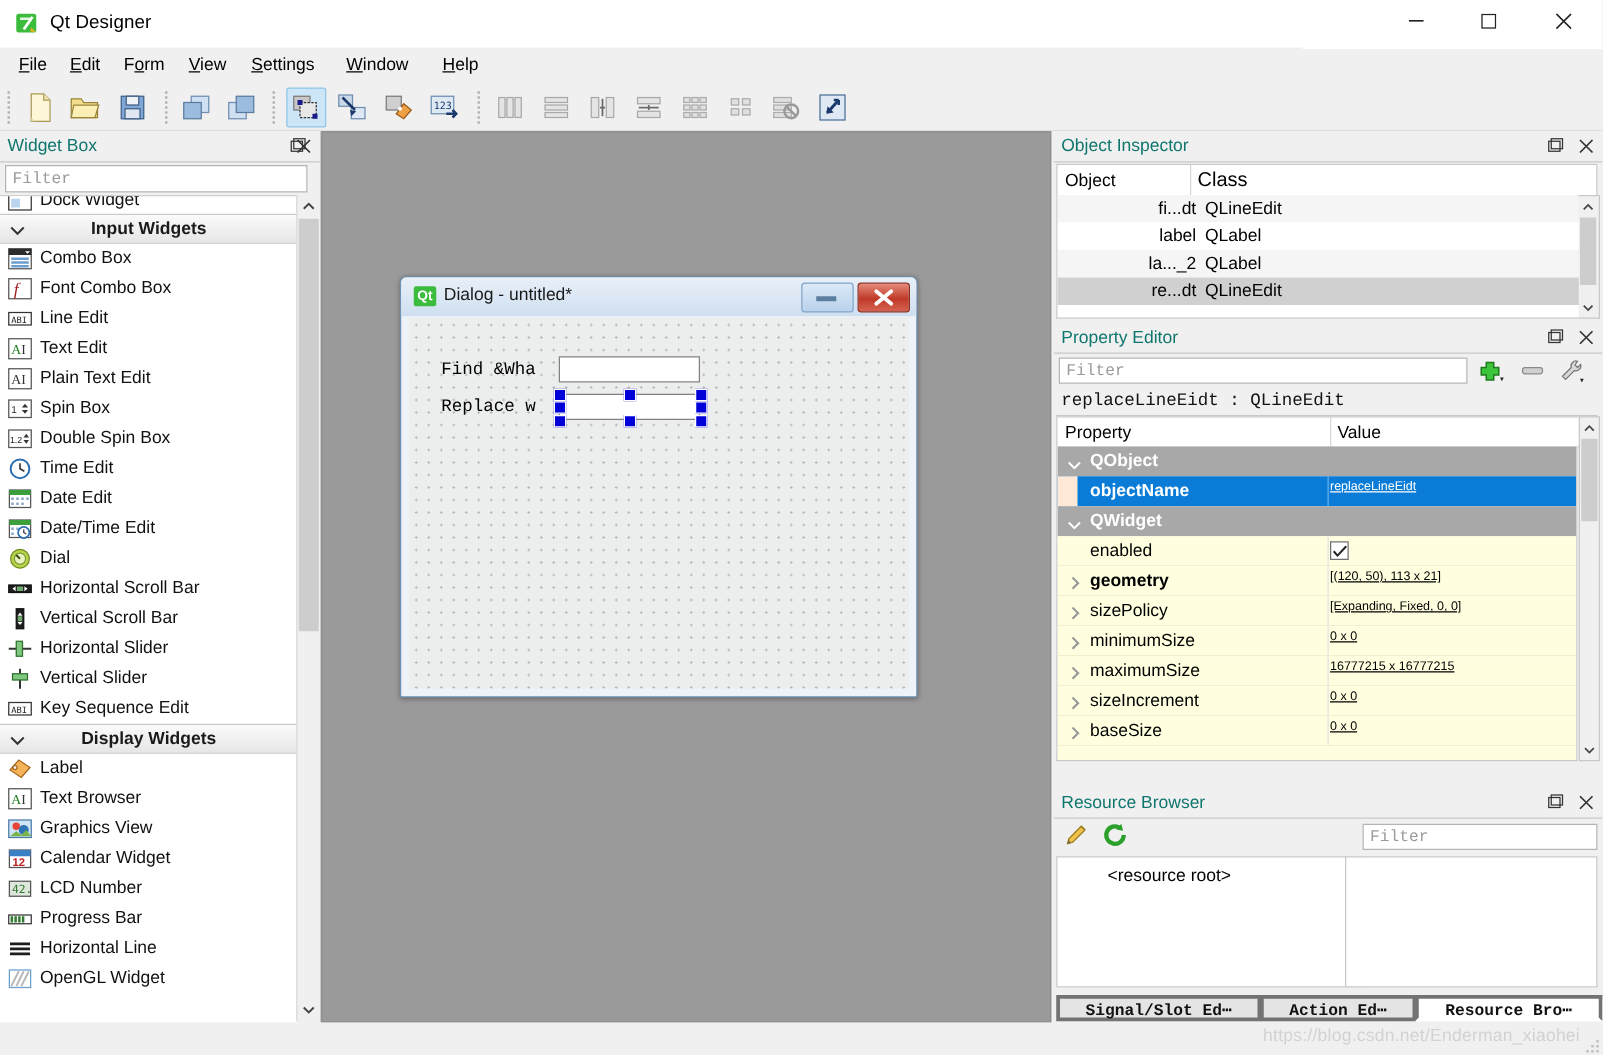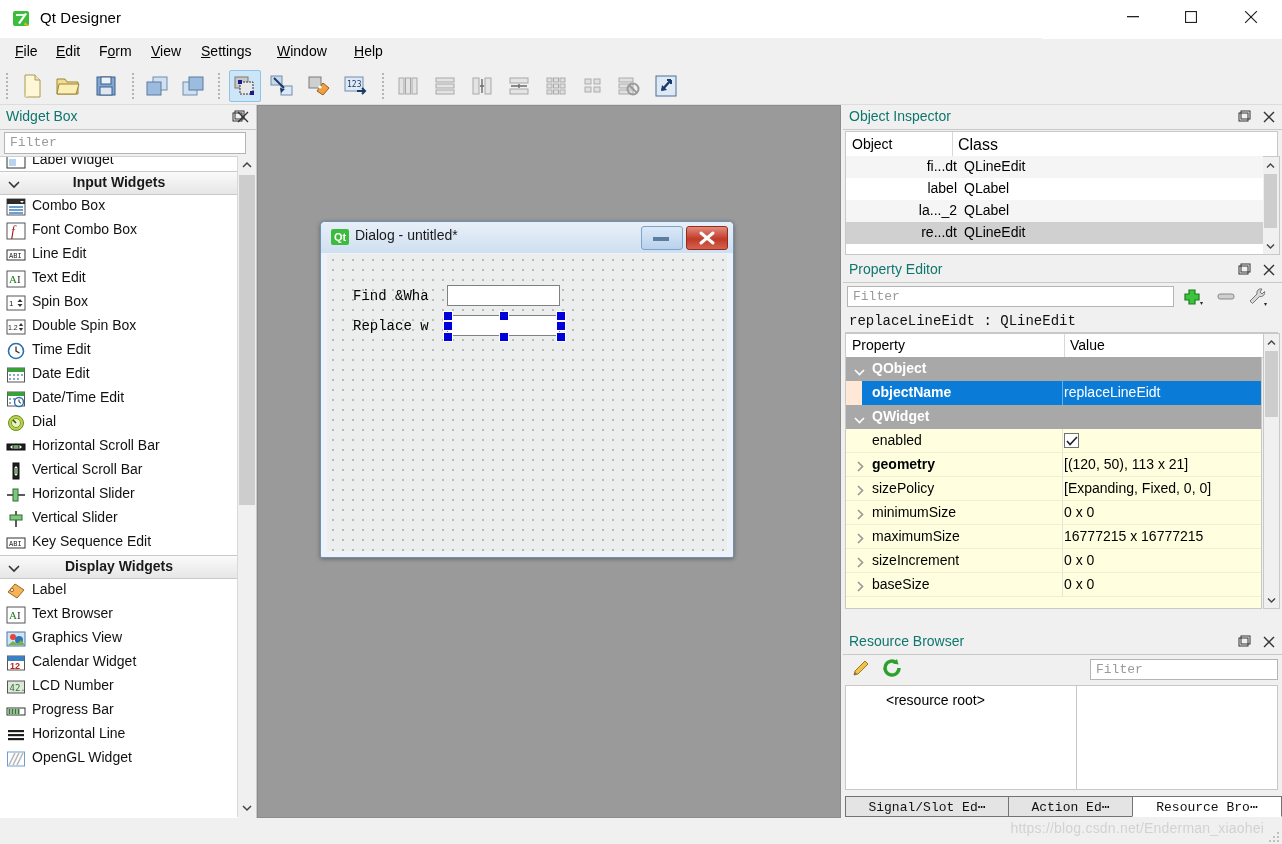--- a/index.html
+++ b/index.html
@@ -98,21 +98,21 @@
   .pe-tool{position:absolute;top:28px;width:28px;height:22px;cursor:default;}
   .pe-obj{position:absolute;left:2px;top:54px;width:433px;height:20px;background:#f0f0f0;border-bottom:1px solid #c8c8c8;}
   .pe-obj span{position:absolute;left:4px;top:1px;font-family:"Liberation Mono",monospace;font-size:14px;color:#111;text-align:right;}
   .pe-head{position:absolute;left:2px;top:75px;width:433px;height:25px;background:#fff;border:1px solid #c8c8c8;box-sizing:border-box;}
   .pe-head .c1{position:absolute;left:6px;top:3px;font-size:14px;}
   .pe-head .c2{position:absolute;left:224px;top:3px;font-size:14px;}
   .pe-head .sep{position:absolute;left:218px;top:0;bottom:0;width:1px;background:#d8d8d8;}
   .pe-body{position:absolute;left:2px;top:99px;width:417px;height:252px;background:#fff;border:1px solid #c8c8c8;border-top:0;box-sizing:border-box;overflow:hidden;}
   .pe-row{position:relative;height:24px;box-sizing:border-box;}
   .pe-row .k{position:absolute;left:26px;top:3px;font-size:14px;}
-  .pe-row .v{position:absolute;left:218px;top:3px;font-size:14px;}
+  .pe-row .v{position:absolute;left:218px;top:3px;font-size:10px;text-decoration:underline;}
   .pe-row .vsep{position:absolute;left:216px;top:0;bottom:0;width:1px;background:#e2e2e2;}
   .pe-row.group{background:#a8a8a8;}
   .pe-row.group .k{left:26px;font-weight:700;color:#fff;}
   .pe-row.group .chev{position:absolute;left:8px;top:8px;}
   .pe-row.prop{background:#ffffdf;border-bottom:1px solid #f0f0d0;}
   .pe-row.prop .arrow{position:absolute;left:10px;top:7px;}
   .pe-row.sel{background:#0a7cd8;}
   .pe-row.sel .k{color:#fff;font-weight:700;}
   .pe-row.sel .v{color:#fff;}
   .pe-row.sel .swatch{position:absolute;left:0;top:0;width:16px;height:100%;background:#ffe8d5;}
@@ -126,21 +126,21 @@
 
   #resource-browser{left:843px;top:630px;width:439px;height:166px;}
   .rb-tool{position:absolute;top:28px;width:26px;height:22px;cursor:default;}
   .rb-filter{position:absolute;left:247px;top:29px;width:188px;height:21px;background:#fff;border:1px solid #b4b4b4;box-sizing:border-box;}
   .rb-filter span{position:absolute;left:5px;top:2px;font-family:"Liberation Mono",monospace;font-size:13px;color:#9a9a9a;}
   .rb-left{position:absolute;left:2px;top:55px;width:251px;height:105px;background:#fff;border:1px solid #c8c8c8;box-sizing:border-box;}
   .rb-left span{position:absolute;left:40px;top:6px;font-size:14px;}
   .rb-right{position:absolute;left:233px;top:55px;width:202px;height:105px;background:#fff;border:1px solid #c8c8c8;box-sizing:border-box;}
 
   .tabbar{position:absolute;left:845px;top:796px;width:437px;height:22px;}
-  .tab{position:absolute;top:0;height:21px;background:#e4e4e4;border:1px solid #737373;box-sizing:border-box;cursor:default;}
+  .tab{position:absolute;top:0;height:21px;background:#e4e4e4;border:3px solid #737373;box-sizing:border-box;cursor:default;font-weight:bold;}
   .tab span{position:absolute;left:0;right:0;top:2px;text-align:center;font-family:"Liberation Mono",monospace;font-size:13px;color:#111;}
   .tab.active{background:#fff;border-bottom-color:#fff;}
 
   .statusbar{position:absolute;left:0;top:818px;width:1282px;height:26px;background:#f0f0f0;}
   .watermark{position:absolute;left:0;top:0;width:100%;text-align:right;padding-right:18px;box-sizing:border-box;
      font-size:14px;color:#d2d2d2;top:2px;letter-spacing:.2px;}
   .grip{position:absolute;right:3px;bottom:2px;width:12px;height:12px;}
   .grip i{position:absolute;width:2px;height:2px;background:#c0c0c0;}
 </style>
 </head>
@@ -387,21 +387,21 @@
       <div class="wb-clip">
         <div class="inner">
           <div class="wb-item">
             <div class="ic">
               <svg width="20" height="18" viewBox="0 0 20 18">
                   <rect x="1" y="1" width="18" height="15" fill="#fff" stroke="#333"></rect>
                   <rect x="1" y="1" width="18" height="4" fill="#2a2a2a"></rect>
                   <rect x="3" y="7" width="7" height="7" fill="#b8d4ee"></rect>
                 </svg>
             </div>
-            <div class="lb">Label Widget</div>
+            <div class="lb">Dock Widget</div>
           </div>
         </div>
       </div>
 
       <div class="wb-cat">
         <div class="chev">
           <svg width="12" height="10" viewBox="0 0 12 10">
               <path d="M1 2l5 5 5-5" fill="none" stroke="#333" stroke-width="1.6"></path>
             </svg>
         </div>
@@ -433,20 +433,27 @@
             </svg></div>
         <div class="lb">Line Edit</div>
       </div>
       <div class="wb-item">
         <div class="ic"><svg width="20" height="18" viewBox="0 0 20 18">
               <rect x="1" y="1" width="18" height="16" fill="#fff" stroke="#555"></rect>
               <text x="3" y="13" font-size="11" font-family="serif" fill="#1a7a1a">A</text>
               <text x="11" y="13" font-size="11" font-family="serif" fill="#333">I</text>
             </svg></div>
         <div class="lb">Text Edit</div>
+      </div>
+      <div class="wb-item">
+        <div class="ic"><svg width="20" height="18" viewBox="0 0 20 18">
+              <rect x="1" y="1" width="18" height="16" fill="#fff" stroke="#555"></rect>
+              <text x="3" y="13" font-size="11" font-family="serif" fill="#333">AI</text>
+            </svg></div>
+        <div class="lb">Plain Text Edit</div>
       </div>
       <div class="wb-item">
         <div class="ic"><svg width="20" height="18" viewBox="0 0 20 18">
               <rect x="1" y="2" width="18" height="14" fill="#fff" stroke="#555"></rect>
               <text x="3" y="12" font-size="8" fill="#222">1</text>
               <path d="M14 5l2.5 3h-5z" fill="#333"></path>
               <path d="M14 13l2.5-3h-5z" fill="#333"></path>
             </svg></div>
         <div class="lb">Spin Box</div>
       </div>

